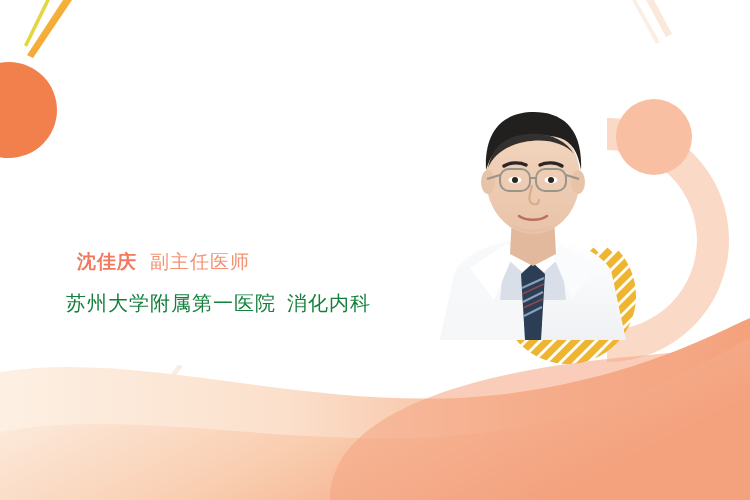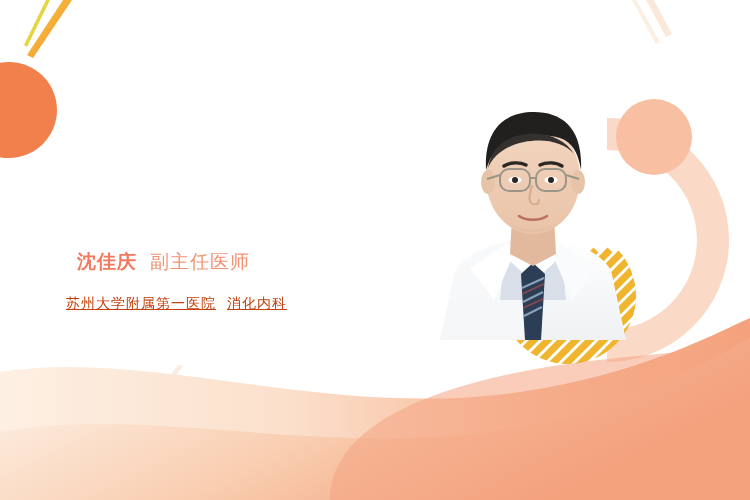--- a/index.html
+++ b/index.html
@@ -17,22 +17,22 @@
     color:#1b1b1b;letter-spacing:1px;white-space:nowrap;
   }
   #doctor-line{
     position:absolute;left:66px;top:248px;
     font-size:19px;line-height:28px;white-space:nowrap;
   }
   #doctor-name{font-weight:700;color:#f2795e;letter-spacing:1px;margin-left:11px;}
   #doctor-title{font-weight:400;color:#f49273;letter-spacing:1px;margin-left:13px;}
   #affiliation-line{
     position:absolute;left:66px;top:289px;
-    font-size:14px;line-height:28px;white-space:nowrap;
-    font-weight:400;color:#c2410c;letter-spacing:1px;text-decoration:underline;
+    font-size:20px;line-height:28px;white-space:nowrap;
+    font-weight:400;color:#15803d;letter-spacing:1px;
   }
   #dept{margin-left:11px;}
 </style>
 </head>
 <body>
 
 <div id="card">
 
   <svg class="layer" viewBox="0 0 750 500" width="750" height="500">
     <defs>

